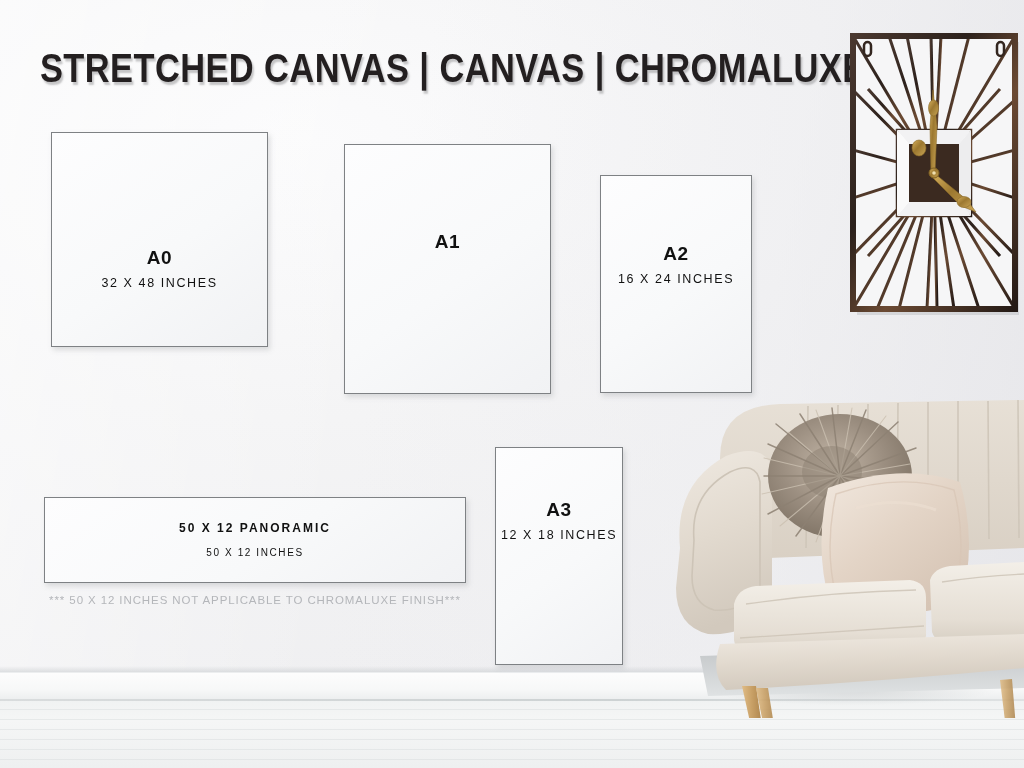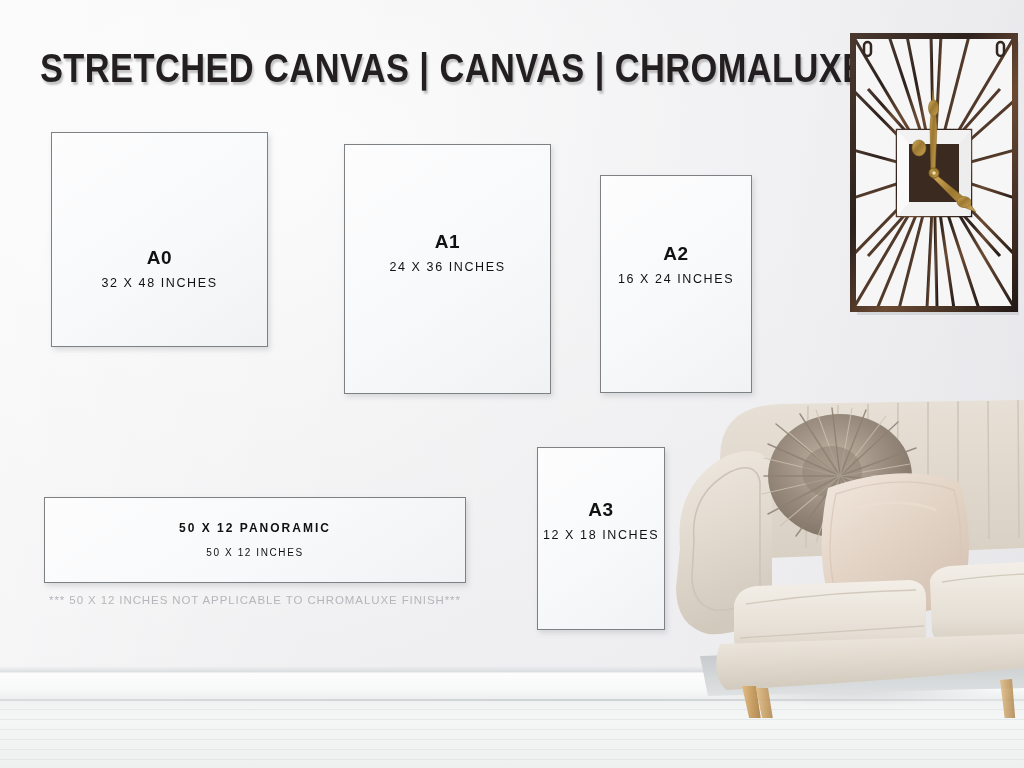--- a/index.html
+++ b/index.html
@@ -70,21 +70,21 @@
   .f-name{font-size:19px;font-weight:700;letter-spacing:.6px;line-height:24px;}
   .f-dims{font-size:12.5px;font-weight:400;letter-spacing:1.6px;line-height:20px;margin-top:3px;}
 
   
   #frame-a0{left:51px;  top:132px; width:217px; height:215px;text-decoration:underline;}
   #frame-a0 .frame-text{top:113px;}
   #frame-a1{left:344px; top:144px; width:207px; height:250px;}
   #frame-a1 .frame-text{top:85px;}
   #frame-a2{left:600px; top:175px; width:152px; height:218px;}
   #frame-a2 .frame-text{top:66px;}
-  #frame-a3{left:537px; top:447px; width:128px; height:183px;}
+  #frame-a3{left:495px; top:447px; width:128px; height:218px;}
   #frame-a3 .frame-text{top:50px;}
 
   #frame-pano{left:44px; top:497px; width:422px; height:86px;}
   #frame-pano .frame-text{top:18px;}
   #frame-pano .f-name{font-size:12px;letter-spacing:2px;}
   #frame-pano .f-dims{font-size:10px;letter-spacing:1.6px;}
 
   .disclaimer{
     position:absolute;left:44px;top:594px;width:422px;
     text-align:center;
@@ -120,21 +120,20 @@
   <div class="frame" id="frame-a0">
     <div class="frame-text">
       <div class="f-name">A0</div>
       <div class="f-dims">32 X 48 INCHES</div>
     </div>
   </div>
 
   <div class="frame" id="frame-a1">
     <div class="frame-text">
       <div class="f-name">A1</div>
-      <div class="f-dims">24 X 36 INCHES</div>
     </div>
   </div>
 
   <div class="frame" id="frame-a2">
     <div class="frame-text">
       <div class="f-name">A2</div>
       <div class="f-dims">16 X 24 INCHES</div>
     </div>
   </div>
 

